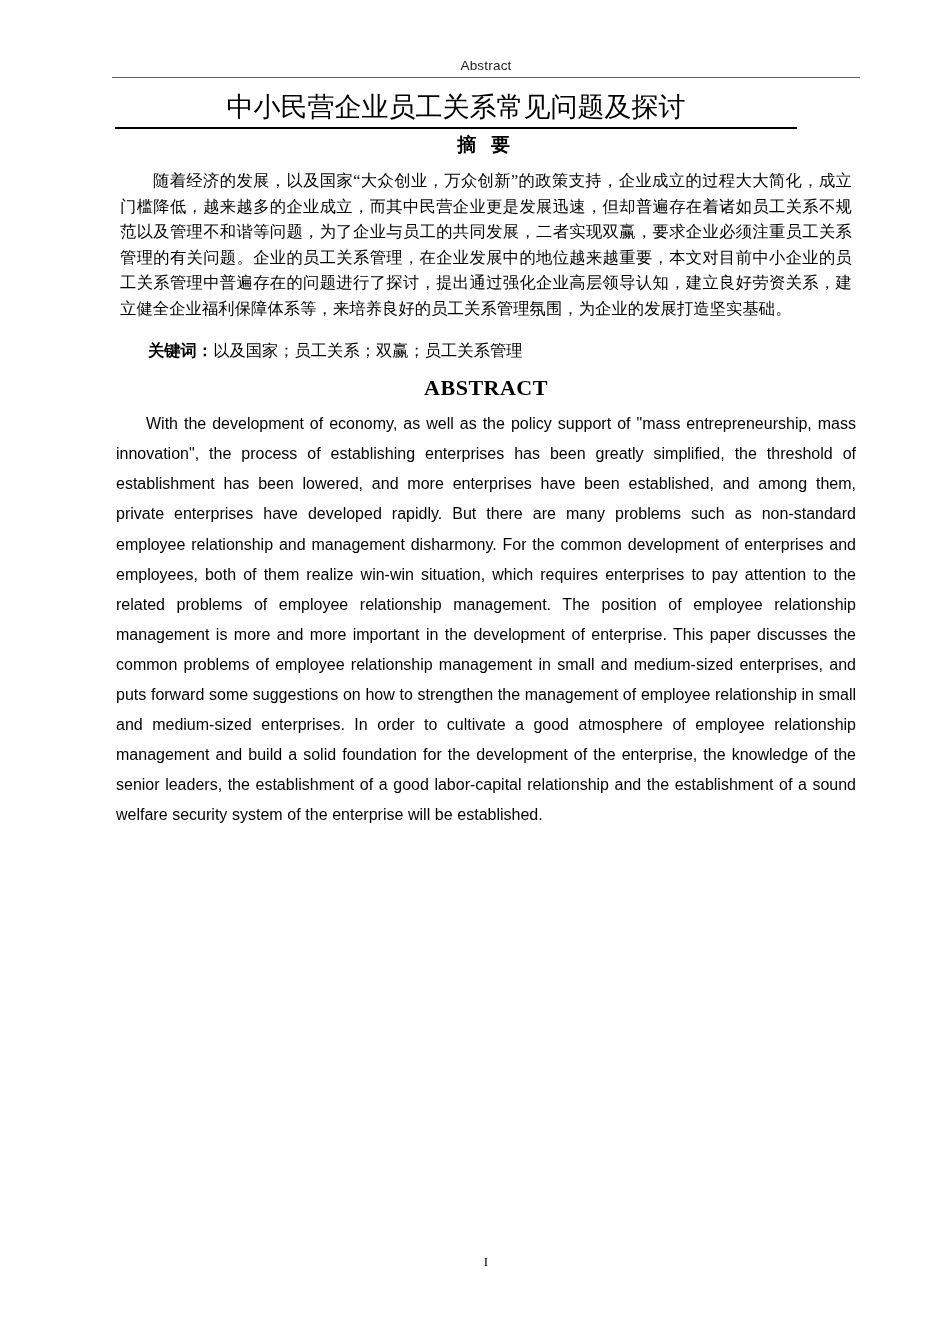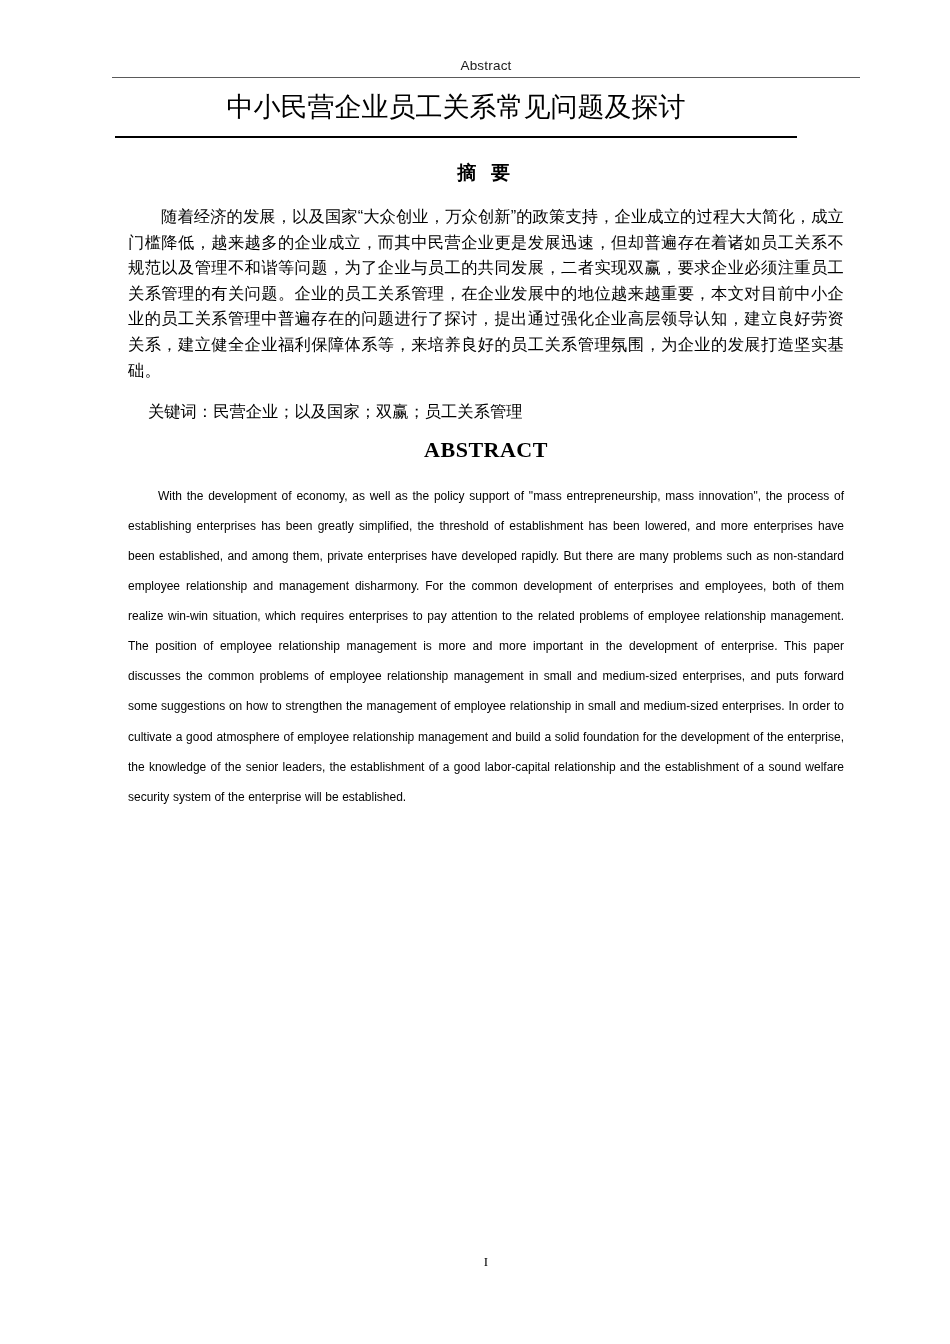--- a/index.html
+++ b/index.html
@@ -51,86 +51,86 @@
     top: 90px;
     width: 682px;
   }
   .doc-title {
     font-family: "Liberation Sans", "DejaVu Sans", sans-serif;
     font-size: 27px;
     line-height: 34px;
     text-align: center;
     color: #000;
     white-space: nowrap;
-    padding-bottom: 12px;
+    padding-bottom: 3px;
   }
   .title-rule {
     border-bottom: 2.6px solid #000;
     width: 100%;
     height: 0;
   }
 
   
   .content {
     position: absolute;
     left: 112px;
-    top: 152px;
+    top: 124px;
     width: 748px;
   }
 
   .cn-heading {
     font-family: "Liberation Serif", "DejaVu Serif", serif;
     font-weight: bold;
     font-size: 19px;
     line-height: 30px;
     text-align: center;
     letter-spacing: 5px;
     margin: 6px 0 4px 0;
   }
 
   .cn-body {
-    font-family: Liberation Sans, sans-serif;
+    font-family: Liberation Serif, serif;
     font-size: 16.3px;
     line-height: 25.6px;
     text-align: justify;
     text-align-last: left;
     text-indent: 33px;
-    margin: 16px;
+    margin: 8px;
     letter-spacing: 0.1px;
   }
 
   .cn-keywords {
     font-family: "Liberation Serif", "DejaVu Serif", serif;
     font-size: 16.3px;
     line-height: 25.6px;
     margin: 16px 0 0 0;
     text-indent: 36px;
   }
   .cn-keywords .kw-label {
-    font-weight: normal;
+    font-weight: bold;
   }
 
   .en-heading {
     font-family: "Liberation Serif", "DejaVu Serif", serif;
     font-weight: bold;
     font-size: 22px;
     line-height: 30px;
     text-align: center;
     margin: 10px 0 6px 0;
     letter-spacing: 0.5px;
   }
 
   .en-body {
     font-family: "Liberation Sans", "DejaVu Sans", sans-serif;
-    font-size: 12px;
+    font-size: 16px;
     line-height: 30.1px;
     text-align: justify;
     text-align-last: left;
     text-indent: 30px;
-    margin: 16px;
+    margin: 4px;
     word-spacing: 0.2px;
   }
 
   .en-keywords {
     font-family: "Liberation Sans", "DejaVu Sans", sans-serif;
     font-size: 15.6px;
     line-height: 30.1px;
     text-align: left;
     text-indent: 30px;
     margin: 3px 0 0 0;
@@ -169,21 +169,21 @@
     <div class="title-rule"></div>
   </div>
 
   <div class="content">
 
     <div class="cn-heading">摘 要</div>
 
     <p class="cn-body">随着经济的发展，以及国家“大众创业，万众创新”的政策支持，企业成立的过程大大简化，成立门槛降低，越来越多的企业成立，而其中民营企业更是发展迅速，但却普遍存在着诸如员工关系不规范以及管理不和谐等问题，为了企业与员工的共同发展，二者实现双赢，要求企业必须注重员工关系管理的有关问题。企业的员工关系管理，在企业发展中的地位越来越重要，本文对目前中小企业的员工关系管理中普遍存在的问题进行了探讨，提出通过强化企业高层领导认知，建立良好劳资关系，建立健全企业福利保障体系等，来培养良好的员工关系管理氛围，为企业的发展打造坚实基础。</p>
 
     <p class="cn-keywords">
-      <span class="kw-label">关键词：</span><span>民营企业；以及国家；双赢；员工关系管理</span>
+      <span class="kw-label">关键词：</span><span>以及国家；员工关系；双赢；员工关系管理</span>
     </p>
 
     <div class="en-heading">ABSTRACT</div>
 
     <p class="en-body">With the development of economy, as well as the policy support of "mass entrepreneurship, mass innovation", the process of establishing enterprises has been greatly simplified, the threshold of establishment has been lowered, and more enterprises have been established, and among them, private enterprises have developed rapidly. But there are many problems such as non-standard employee relationship and management disharmony. For the common development of enterprises and employees, both of them realize win-win situation, which requires enterprises to pay attention to the related problems of employee relationship management. The position of employee relationship management is more and more important in the development of enterprise. This paper discusses the common problems of employee relationship management in small and medium-sized enterprises, and puts forward some suggestions on how to strengthen the management of employee relationship in small and medium-sized enterprises. In order to cultivate a good atmosphere of employee relationship management and build a solid foundation for the development of the enterprise, the knowledge of the senior leaders, the establishment of a good labor-capital relationship and the establishment of a sound welfare security system of the enterprise will be established.</p>
 
 
   </div>
 
   <div class="footer-zone">

